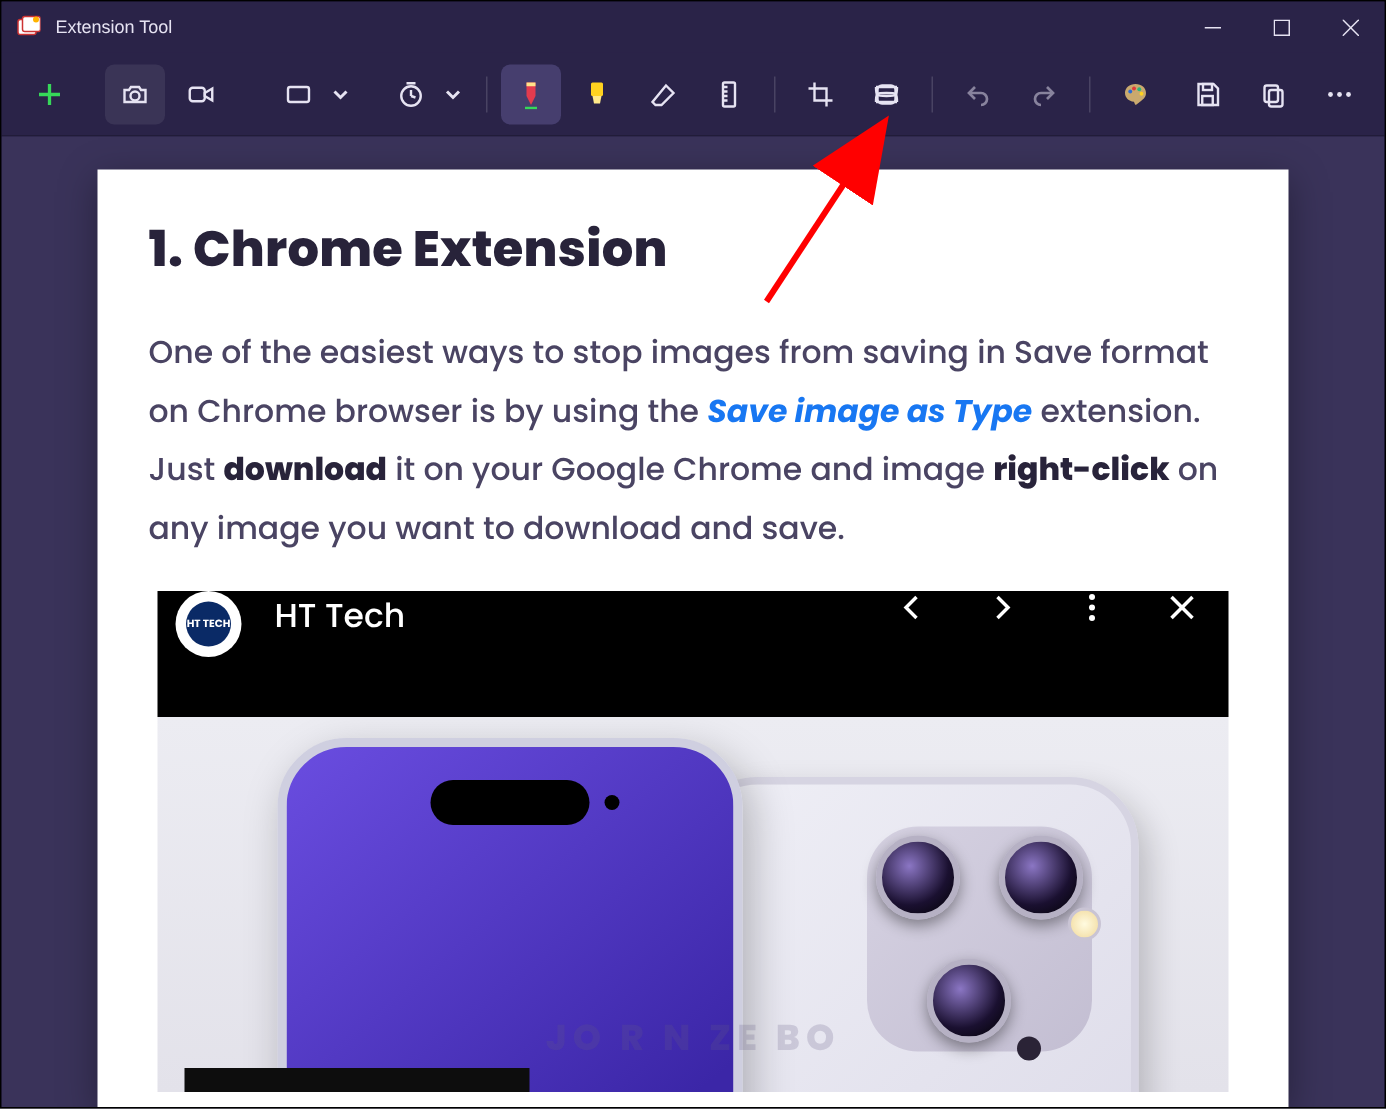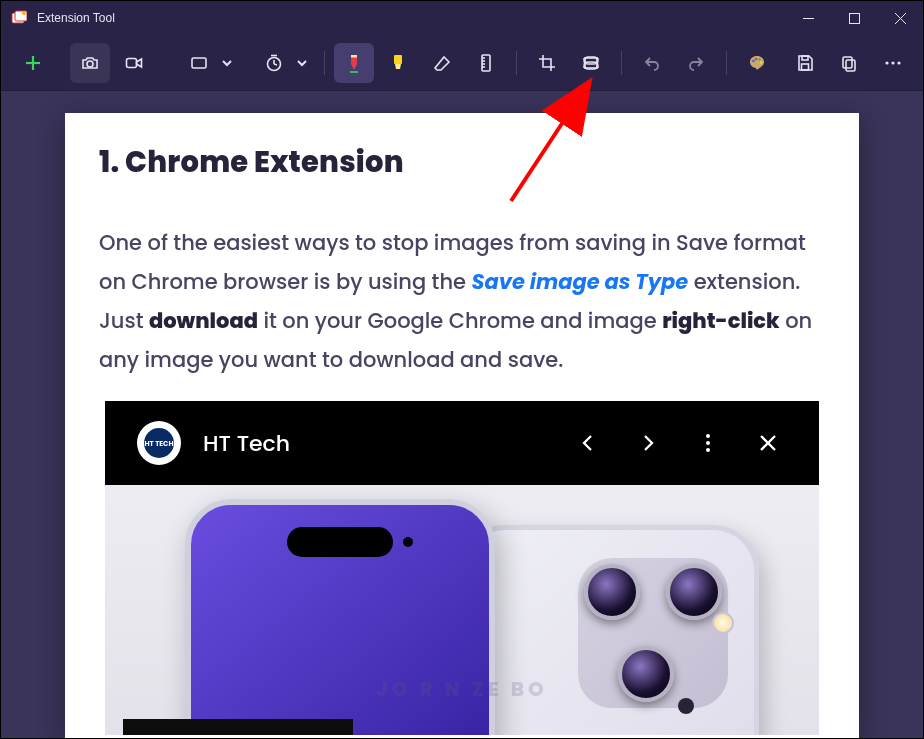--- a/index.html
+++ b/index.html
@@ -106,24 +106,24 @@
     background:var(--page-bg);
     box-shadow:0 6px 24px rgba(0,0,0,0.35);
     padding:28px 34px 0 34px;
     font-family: "Poppins","Segoe UI",sans-serif;
     color:var(--body-text);
     overflow:hidden;
     display:flex;
     flex-direction:column;
   }
   .page h1 {
-    font-size:29px;
+    font-size:33px;
     font-weight:800;
     color:var(--heading);
-    margin:0 0 40px 0;
+    margin:0 0 26px 0;
     letter-spacing:0.2px;
   }
   .page p {
     font-size:21px;
     line-height:1.85;
     margin:0 0 22px 0;
     font-weight:500;
   }
   .page p .link { color:var(--link); font-weight:700;font-style:italic; }
   .page p .bold { color:var(--heading); font-weight:800; }
@@ -132,22 +132,22 @@
   .figure {
     width:714px;
     align-self:center;
     display:flex;
     flex-direction:column;
   }
   .browserbar {
     height:84px;
     background:#000;
     display:flex;
-    align-items:center;
-    padding:0 32px;
+    align-items:flex-start;
+    padding:0 12px;
     gap:22px;
     color:#fff;
   }
   .ht-logo {
     width:44px; height:44px; border-radius:50%;
     background:#fff;
     display:flex; align-items:center; justify-content:center;
   }
   .ht-logo-inner {
     width:30px; height:30px; border-radius:50%;
@@ -214,22 +214,22 @@
     width:22px; height:22px; border-radius:50%;
     background:radial-gradient(circle,#fffbe0 0%,#f5e3b0 70%,#d6c28c 100%);
     border:2px solid #c9c4d4;
   }
   .sensor {
     position:absolute; bottom:-6px; right:34px;
     width:16px; height:16px; border-radius:50%;
     background:#2a2336;
   }
   .wm {
-    position:absolute; bottom:31px; left:0; right:0;
-    text-align:center; font-size:20px; font-weight:800;
+    position:absolute; bottom:18px; left:0; right:0;
+    text-align:center; font-size:24px; font-weight:800;
     letter-spacing:4px;
     color:rgba(100,90,130,0.22);
   }
   .darkstrip {
     position:absolute; left:18px; bottom:-12px;
     width:230px; height:28px; background:#0d0d0d;
   }
 
   
   .arrow-overlay {

